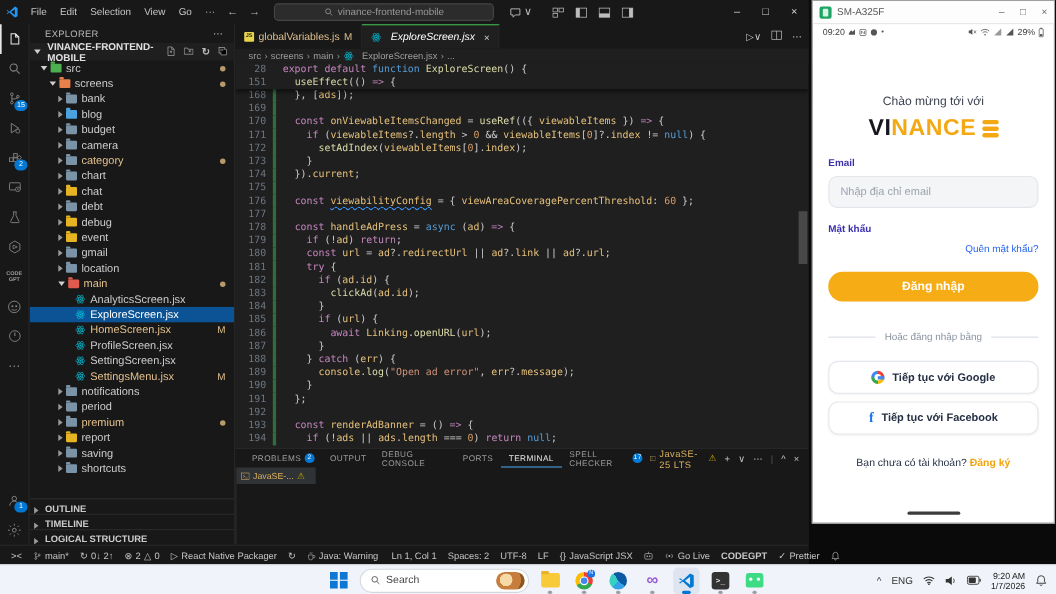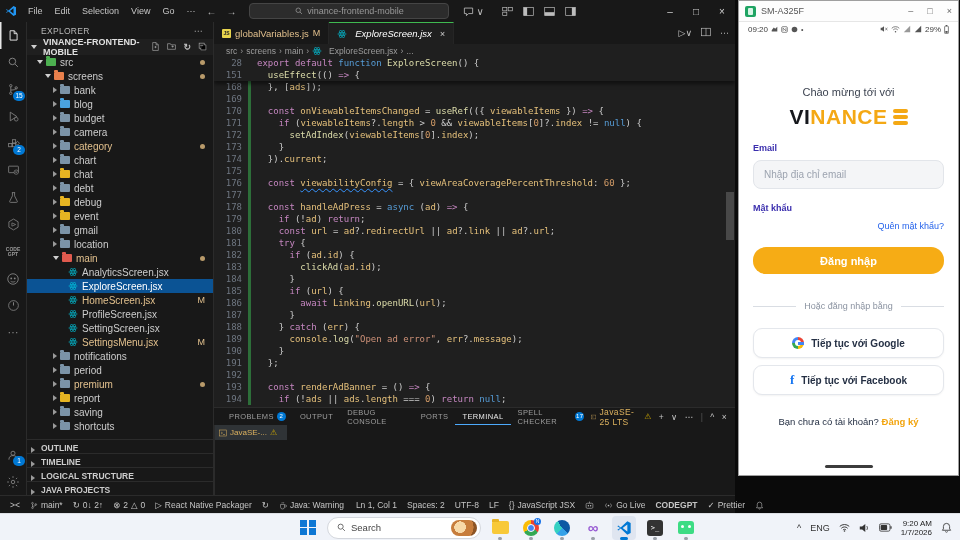--- a/index.html
+++ b/index.html
@@ -520,24 +520,20 @@
               <span>OUTLINE</span>
             </div>
             <div class="sect">
               <span class="chev closed"></span>
               <span>TIMELINE</span>
             </div>
             <div class="sect">
               <span class="chev closed"></span>
               <span>LOGICAL STRUCTURE</span>
             </div>
-            <div class="sect">
-              <span class="chev closed"></span>
-              <span>JAVA PROJECTS</span>
-            </div>
           </div>
       </div>
 
       <div class="editorcol">
         <div class="tabbar">
           <div class="tab">
             <span class="jsq">JS</span>
             <span class="tab1name">globalVariables.js</span>
             <span class="m">M</span>
           </div>

